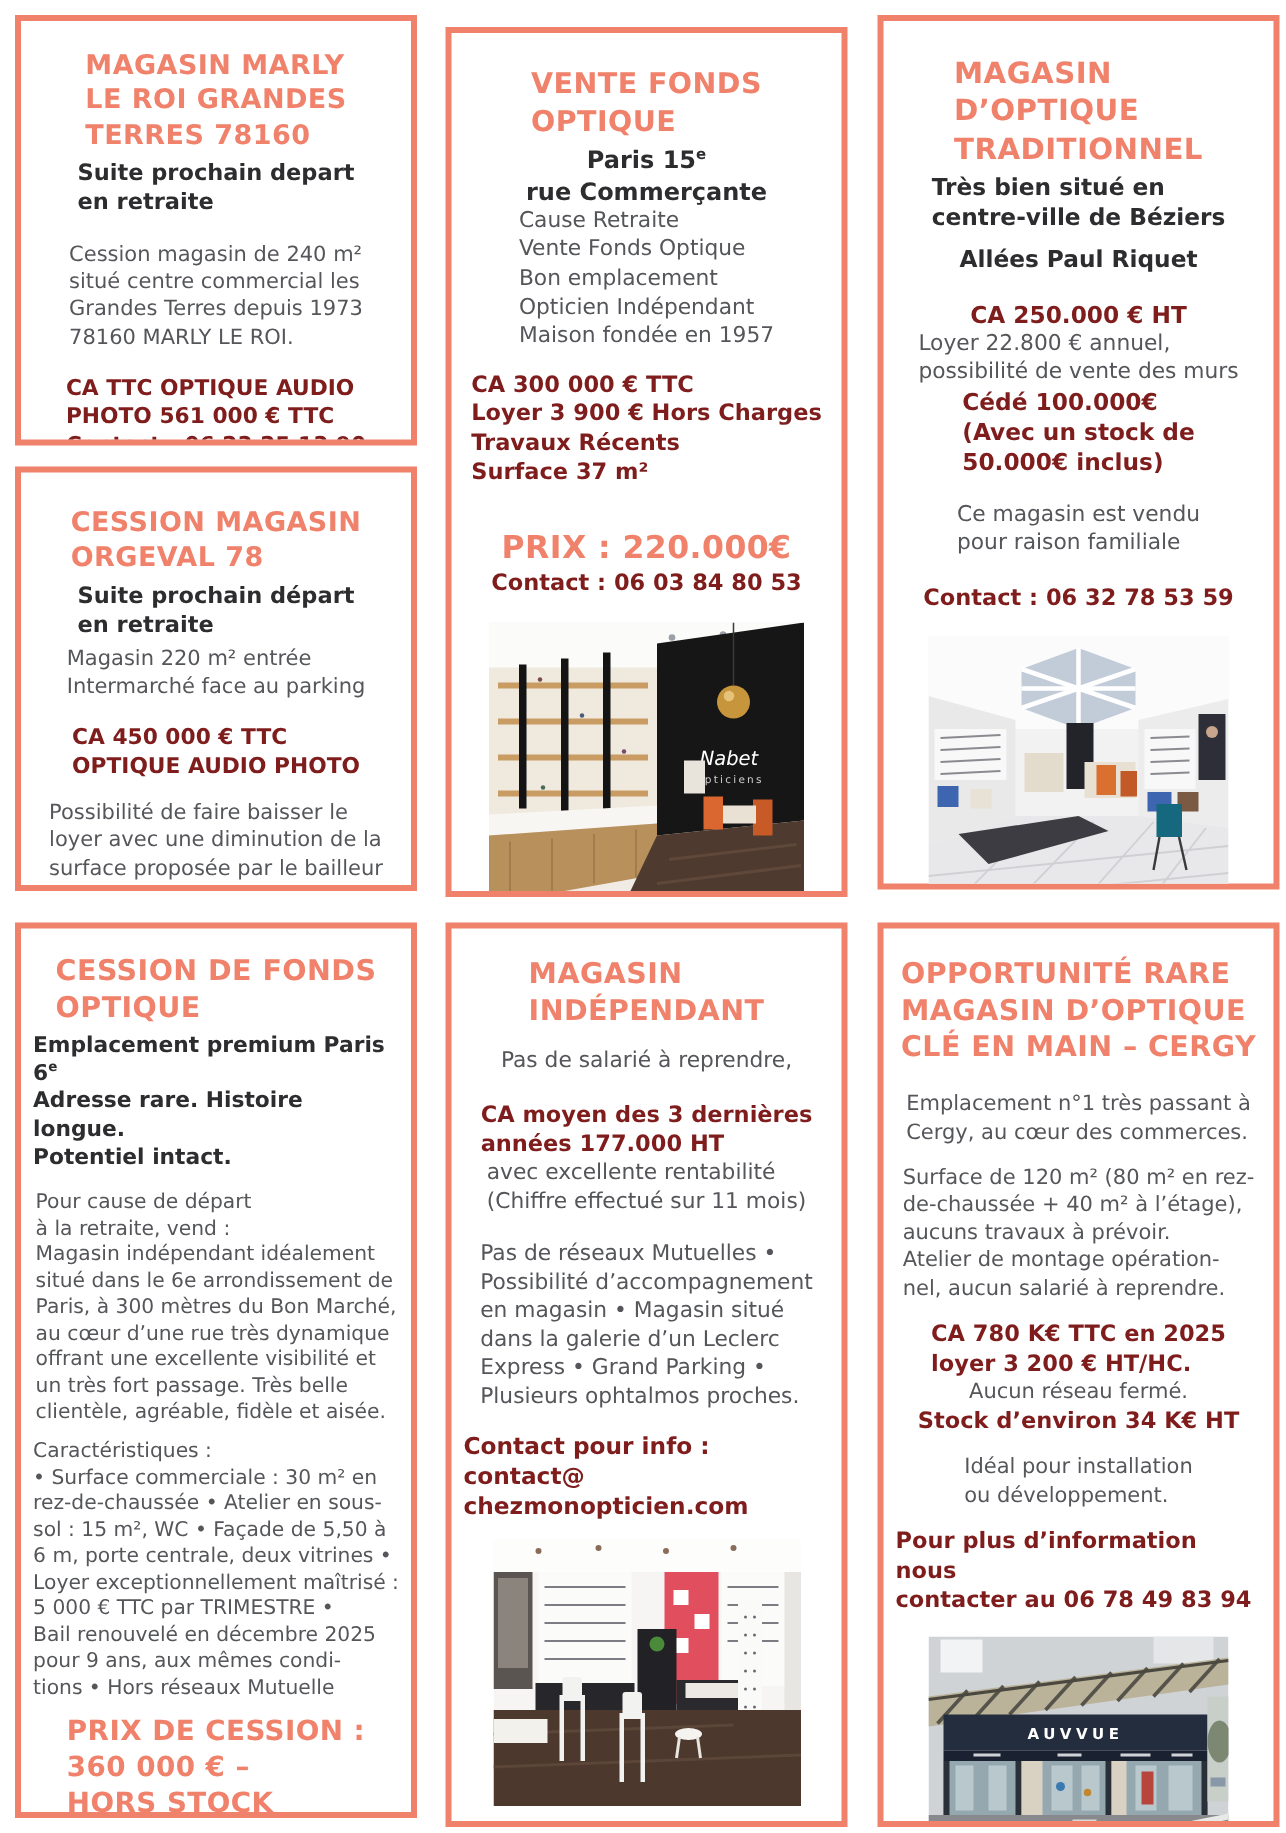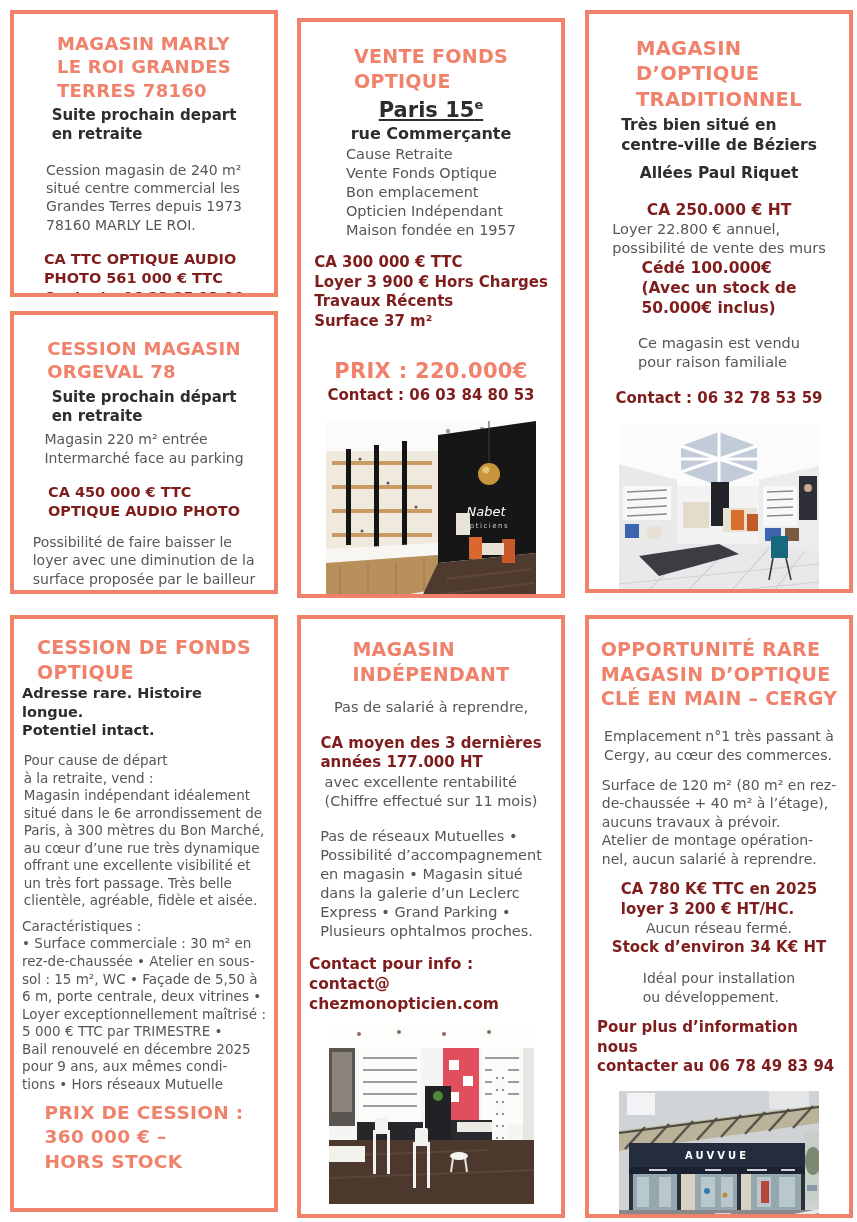--- a/index.html
+++ b/index.html
@@ -55,21 +55,21 @@
 OPTIQUE AUDIO PHOTO</div>
     <div class="t-body pre gap12">Possibilité de faire baisser le
 loyer avec une diminution de la
 surface proposée par le bailleur</div>
 
   </div>
 
   <div class="card" style="left:297px; top:18px; width:268px; height:580px;">
     <div class="t-title pre gap12" style="font-size:19px;">VENTE FONDS
 OPTIQUE</div>
-    <div class="t-sub" style="font-size:21px; margin-top:4px;text-decoration:underline;"><span>Paris 15</span><sup>e</sup></div>
+    <div class="t-sub" style="font-size:16px; margin-top:4px;"><span>Paris 15</span><sup>e</sup></div>
     <div class="t-sub" style="font-size:16px;">rue Commerçante</div>
     <div class="t-body pre" style="font-size:14.5px;">Cause Retraite
 Vente Fonds Optique
 Bon emplacement
 Opticien Indépendant
 Maison fondée en 1957</div>
     <div class="t-bold pre gap20" style="font-size:15px;">CA 300 000 € TTC
 Loyer 3 900 € Hors Charges
 Travaux Récents
 Surface 37 m²</div>
@@ -185,20 +185,21 @@
         <rect x="152" y="112" width="17" height="22" fill="#15687e"></rect>
         <line x1="154" y1="134" x2="150" y2="156" stroke="#3a3a3a" stroke-width="1.6"></line>
         <line x1="167" y1="134" x2="172" y2="156" stroke="#3a3a3a" stroke-width="1.6"></line>
       </svg>
     </div>
   </div>
 
   <div class="card" style="left:10px; top:615px; width:268px; height:597px; padding-top:8px;">
     <div class="t-title pre gap8" style="font-size:19px;">CESSION DE FONDS
 OPTIQUE</div>
+    <div class="t-sub gap4" style="font-size:14.5px;"><span>Emplacement premium Paris 6</span><sup>e</sup></div>
     <div class="t-sub pre" style="font-size:14.5px;">Adresse rare. Histoire longue.
 Potentiel intact.</div>
     <div class="t-body pre gap12" style="font-size:13.5px; line-height:1.3;">Pour cause de départ
 à la retraite, vend :
 Magasin indépendant idéalement
 situé dans le 6e arrondissement de
 Paris, à 300 mètres du Bon Marché,
 au cœur d’une rue très dynamique
 offrant une excellente visibilité et
 un très fort passage. Très belle

